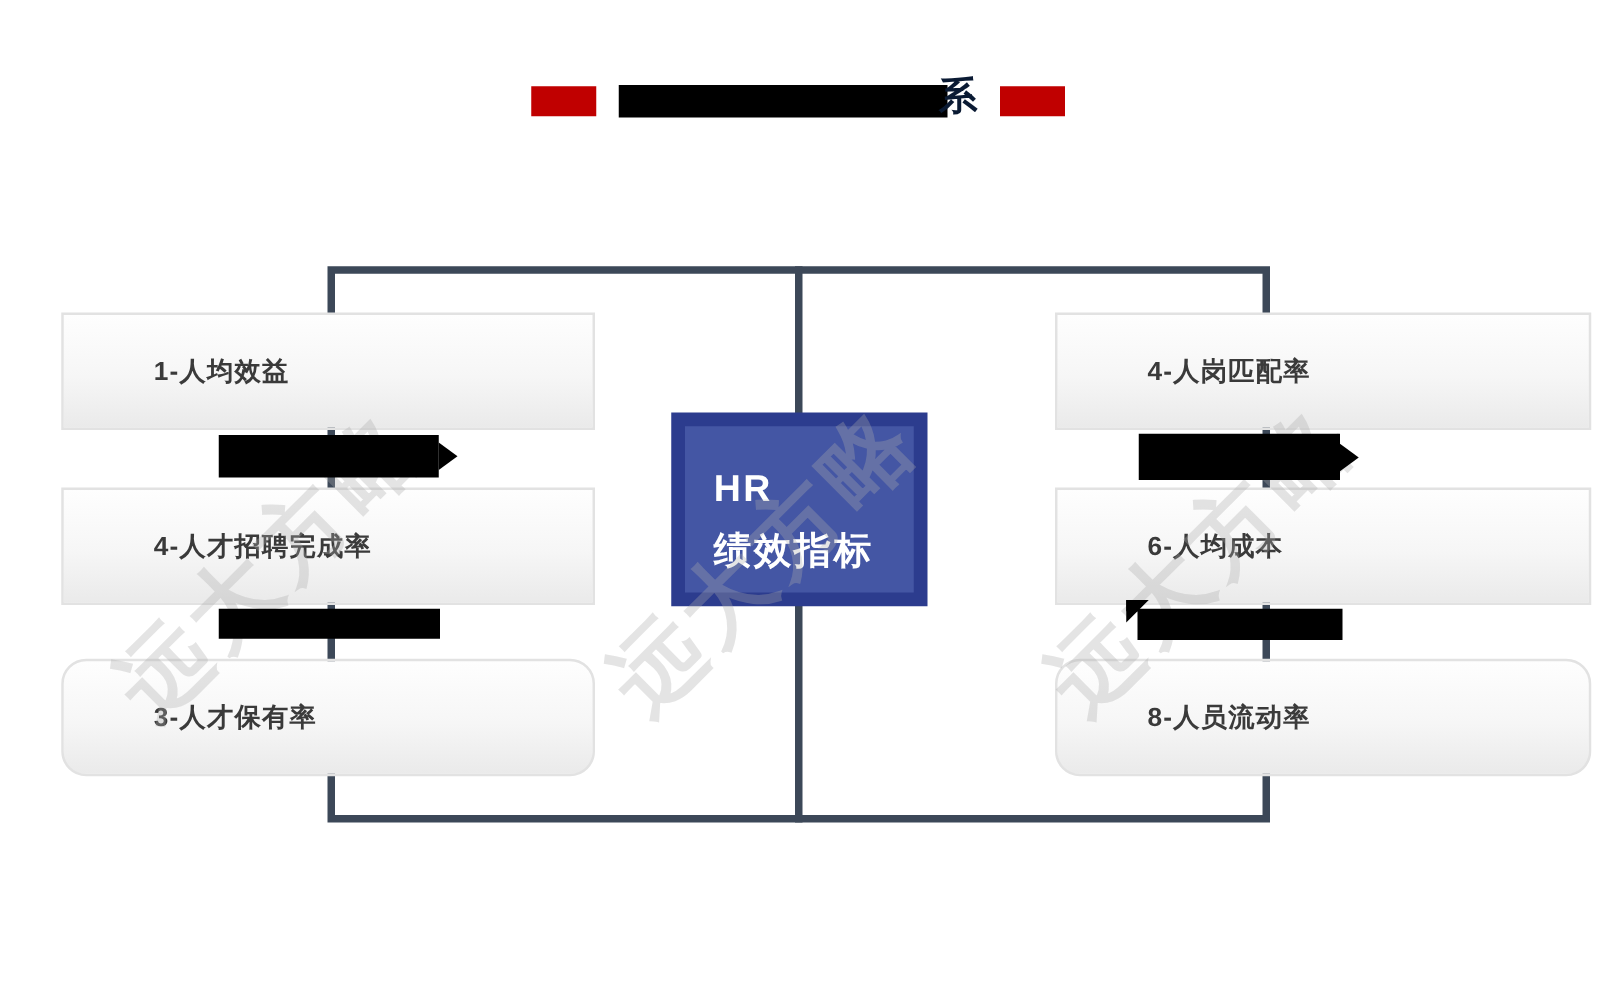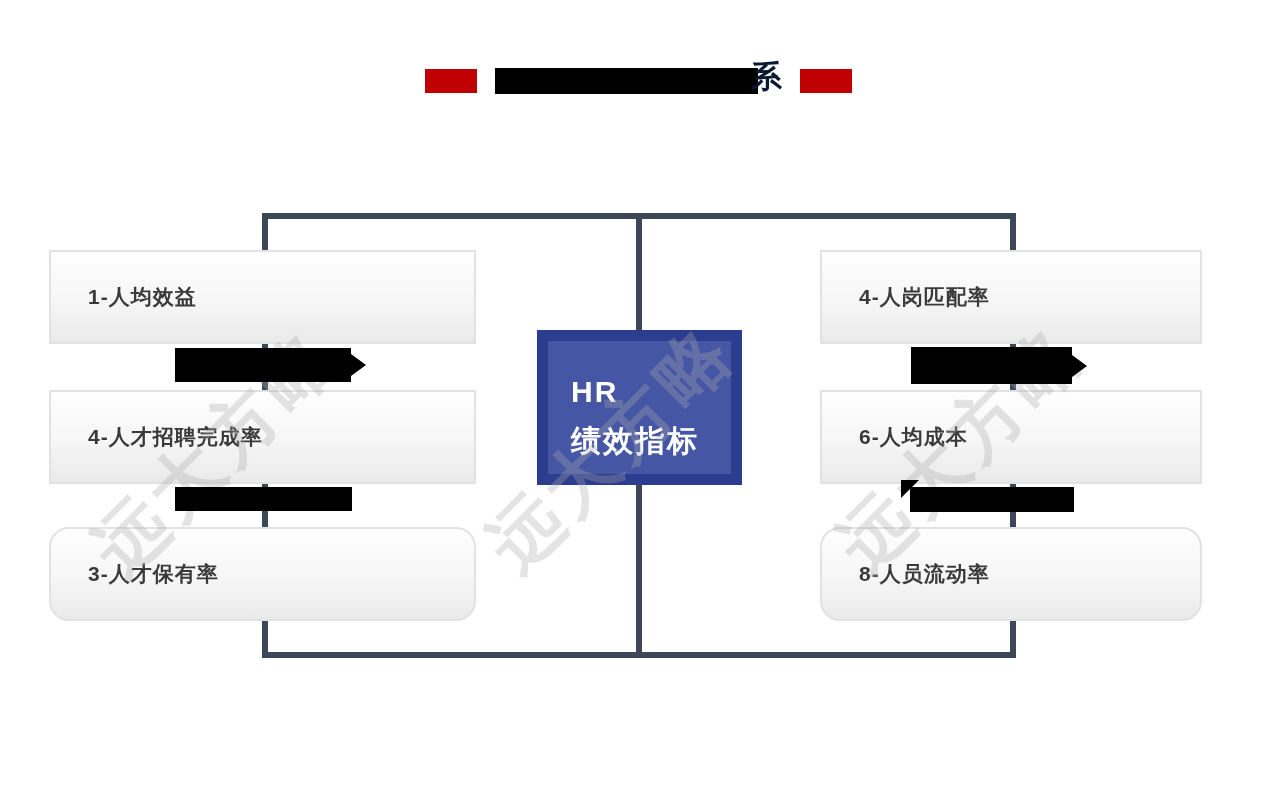--- a/index.html
+++ b/index.html
@@ -34,23 +34,24 @@
   
   .kpi-box{
     position:absolute;width:427px;height:94px;box-sizing:border-box;
     border:2px solid #e2e2e2;
     background:linear-gradient(180deg,#fefefe 0%,#f6f6f6 55%,#eaeaea 100%);
     display:flex;align-items:center;z-index:10;
   }
   .kpi-box .kpi-label{
     padding-left:37px;font-size:21px;font-weight:bold;color:#3a3a3a;
     letter-spacing:1px;
+    margin-left:35px;
   }
   .col-left{left:49px;}
-  .col-right{left:820px;width:382px;}
+  .col-right{left:844px;width:429px;}
   .row-1{top:250px;}
   .row-2{top:390px;}
   .row-3{top:527px;border-radius:20px;}
   
   .model-box{
     position:absolute;left:537px;top:330px;width:205px;height:155px;
     background:#2c3c8e;z-index:20;box-sizing:border-box;padding:11px;
   }
   .model-inner{
     width:100%;height:100%;background:#4456a4;box-sizing:border-box;

